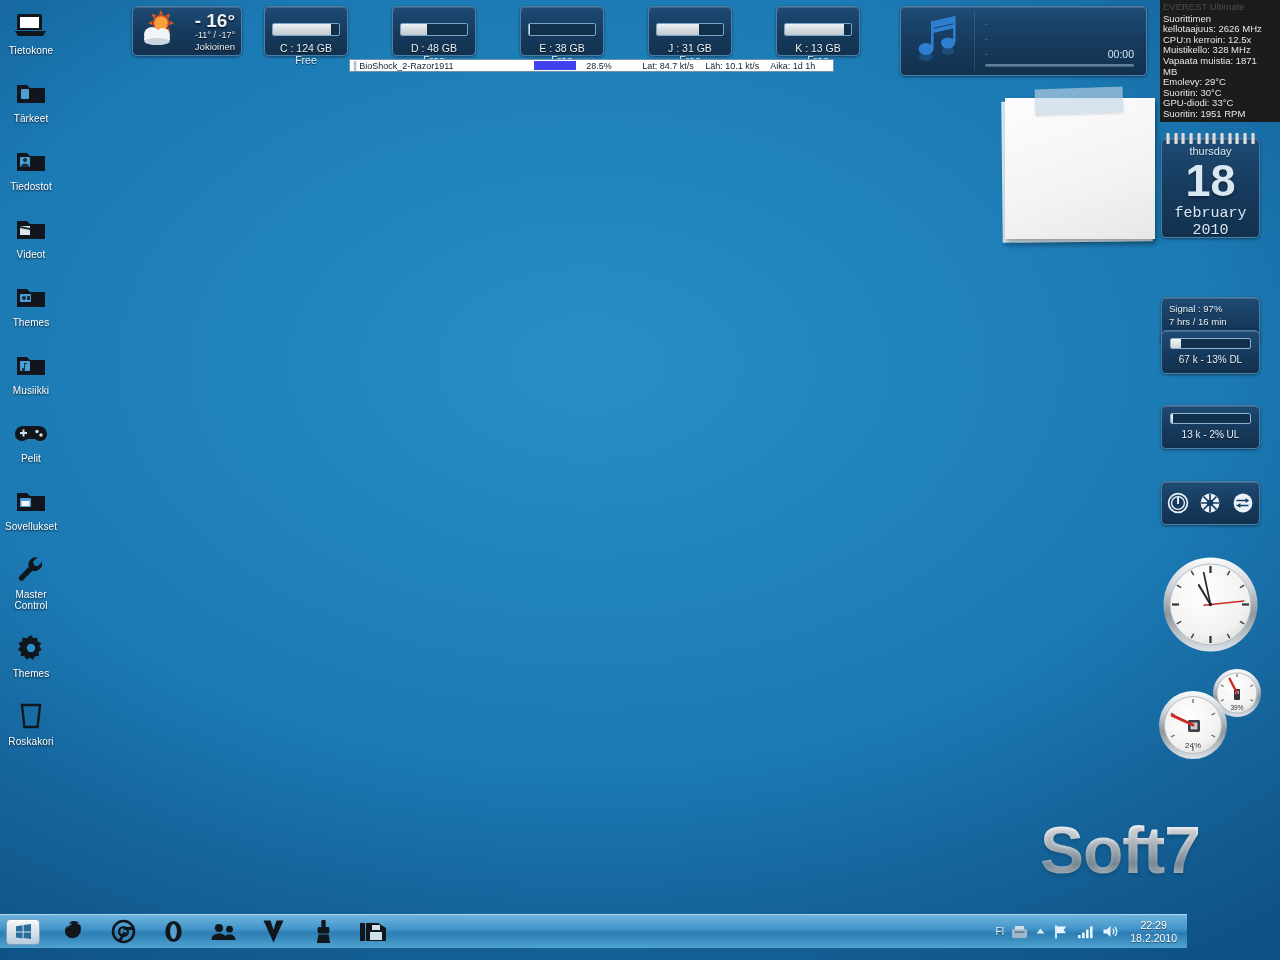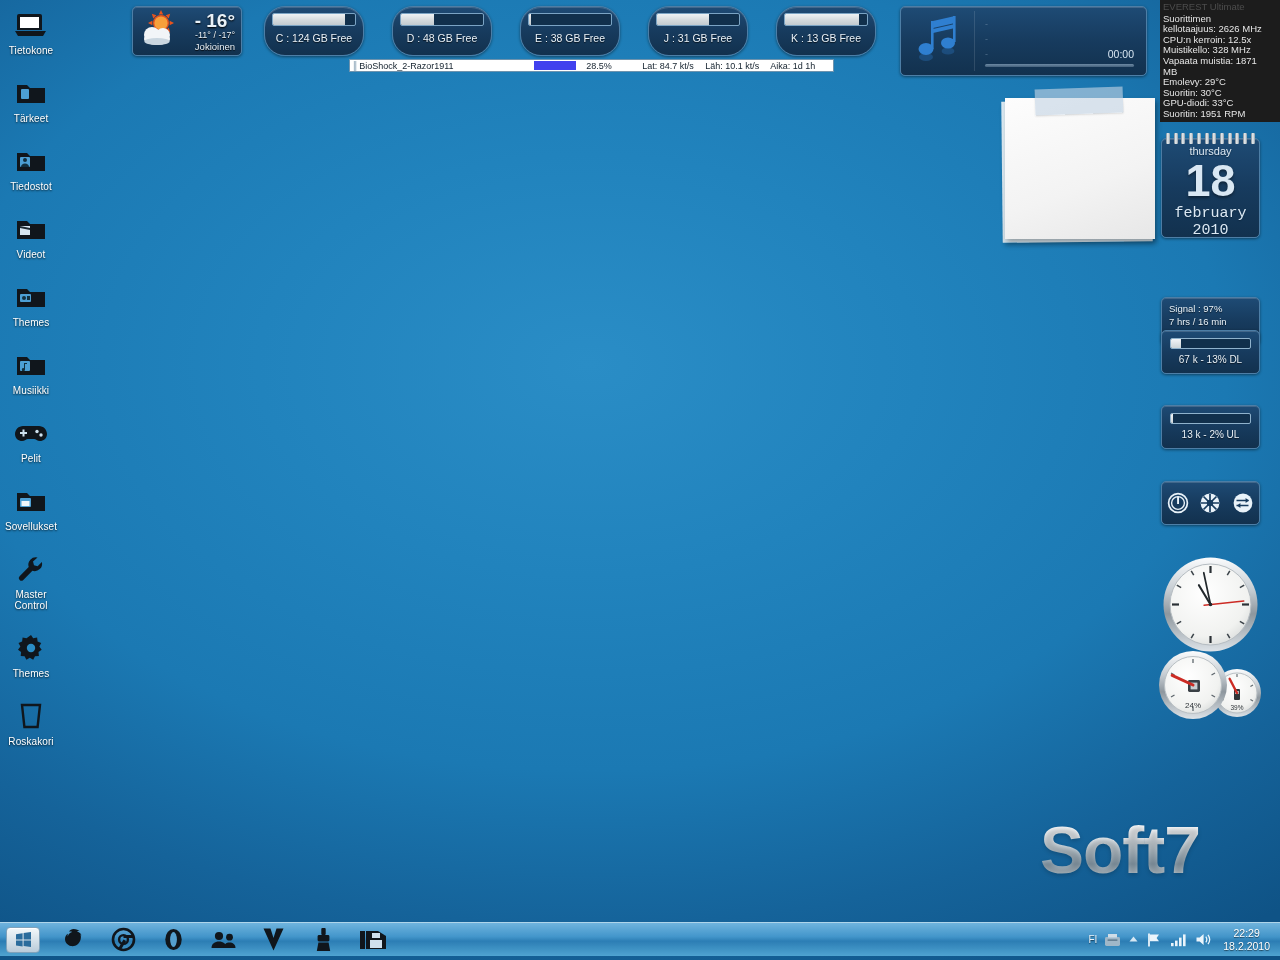--- a/index.html
+++ b/index.html
@@ -41,21 +41,21 @@
 
   
   #weather { left: 132px; top: 6px; width: 110px; height: 50px; padding: 3px 6px; }
   #weather .wrow { display: flex; align-items: center; height: 100%; }
   #weather .wtxt { margin-left: auto; text-align: right; }
   #weather .temp { font-size: 19px; font-weight: bold; line-height: 19px; text-shadow: 0 1px 2px #000; }
   #weather .hilo { font-size: 9px; line-height: 11px; text-shadow: 0 1px 1px #000; }
   #weather .city { font-size: 9.5px; line-height: 11px; text-shadow: 0 1px 1px #000; }
 
   
-  .drive { width: 100px; height: 50px; top: 6px; padding: 6px 7px 4px; border-radius: 21px; }
+  .drive { width: 84px; height: 50px; top: 6px; padding: 16px 7px 4px; }
   .drive .bar {
     height: 13px; border: 1px solid #7ba4c4; border-radius: 2px;
     background: #11304c; overflow: hidden; position: relative;
   }
   .drive .fill {
     height: 100%; background: linear-gradient(180deg, #eef2f4 0%, #d4dadd 55%, #c3cbd0 100%);
   }
   .drive .dlabel {
     margin-top: 6px; text-align: center; font-size: 10.5px;
     text-shadow: 0 1px 1px rgba(0,0,0,.7);
@@ -129,21 +129,21 @@
   .netmeter .nlabel { margin-top: 5px; text-align: center; font-size: 10px; text-shadow: 0 1px 1px rgba(0,0,0,.6); }
 
   
   #power { left: 1161px; top: 481px; width: 99px; height: 44px; display: flex;
            align-items: center; justify-content: space-around; }
   #power .pbtn { width: 22px; height: 22px; cursor: pointer; }
 
   
   #analog-clock { position: absolute; left: 1162px; top: 556px; width: 97px; height: 97px; }
   
-  #cpu-gauge { position: absolute; left: 1158px; top: 650px; width: 70px; height: 70px; }
+  #cpu-gauge { position: absolute; left: 1158px; top: 690px; width: 70px; height: 70px; }
   #ram-gauge { position: absolute; left: 1212px; top: 668px; width: 50px; height: 50px; }
 
   
   #note { position: absolute; left: 1005px; top: 98px; width: 150px; height: 141px; }
   #note .sheet {
     position: absolute; inset: 0;
     background: linear-gradient(160deg, #fdfdfd 0%, #f3f3f3 60%, #e7e7e7 100%);
     box-shadow: 2px 3px 5px rgba(0,0,0,.3);
   }
   #note .sheet.s2 { transform: translate(-3px, 3px) rotate(-.6deg); z-index: 0; opacity: .85; }
@@ -158,21 +158,21 @@
   #soft7 {
     position: absolute; left: 1040px; top: 815px; font-size: 66px; font-weight: bold;
     letter-spacing: -1px; line-height: 70px;
     background: linear-gradient(180deg, #ffffff 8%, #e9eef2 30%, #b9c6cf 52%, #8fa3b1 70%, #dfe7ec 96%);
     -webkit-background-clip: text; background-clip: text; color: transparent;
     text-shadow: 0 2px 4px rgba(0,0,0,.18);
   }
 
   
   #taskbar {
-    position: absolute; left: 0; bottom: 4px; width: 1280px; height: 34px;
+    position: absolute; left: 0; bottom: 12px; width: 1187px; height: 34px;
     background: linear-gradient(180deg, rgba(118,186,227,.93) 0%, rgba(70,153,206,.93) 42%,
                 rgba(45,127,182,.95) 55%, rgba(84,169,214,.93) 100%);
     border-top: 1px solid rgba(255,255,255,.55);
     display: flex; align-items: center;
   }
   #start-button {
     width: 34px; height: 26px; margin: 0 8px 0 6px; border-radius: 4px;
     background: linear-gradient(180deg, #f4f8fa 0%, #d6e2ea 50%, #b9cbd9 100%);
     border: 1px solid #7fa2bb; display: flex; align-items: center; justify-content: center;
     box-shadow: inset 0 1px 0 #fff; cursor: pointer;

